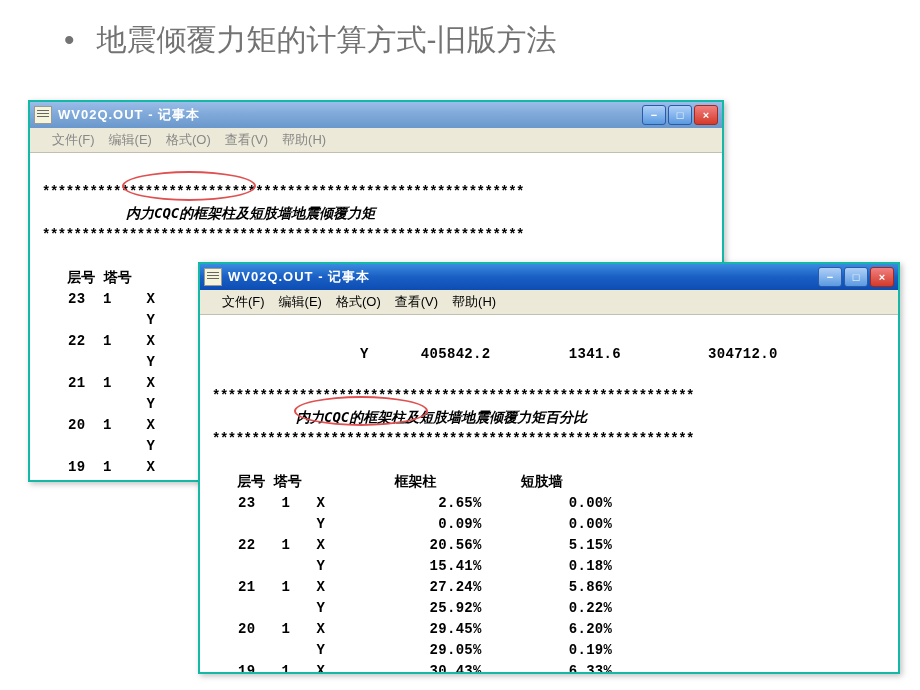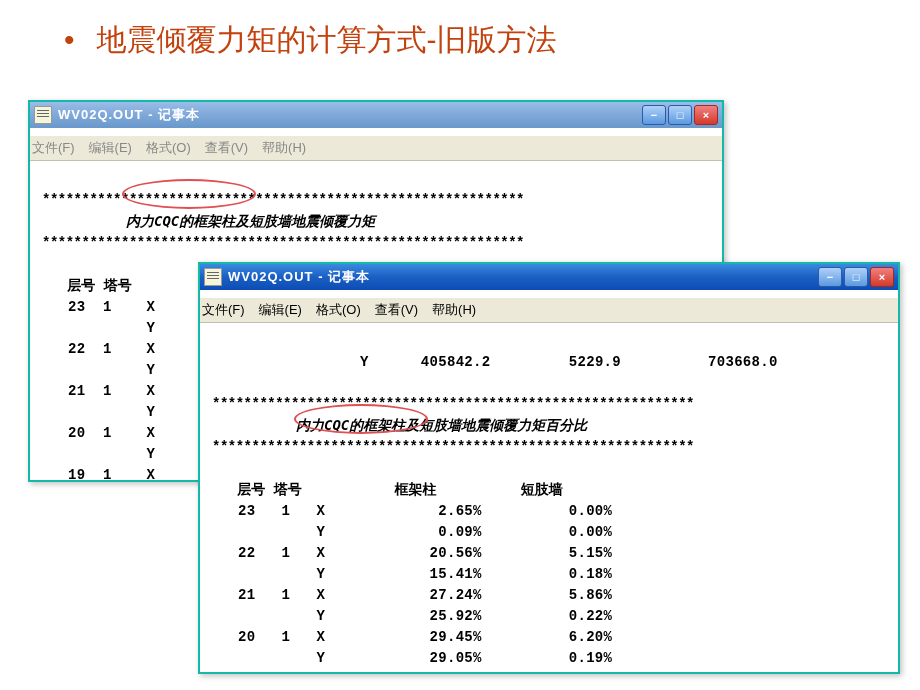--- a/index.html
+++ b/index.html
@@ -10,21 +10,21 @@
   background: #fff;
   font-family: "Microsoft YaHei", "SimSun", sans-serif;
   position: relative;
   overflow: hidden;
 }
 .slide-title {
   position: absolute;
   top: 20px;
   left: 64px;
   font-size: 30px;
-  color: #c2410c;
+  color: #737373;
 }
 .slide-title .bullet {
   margin-right: 22px;
 }
 .notepad {
   position: absolute;
   border: 2px solid #14b8a6;
   box-shadow: 2px 2px 6px rgba(0,0,0,0.25);
   background: #fff;
   display: flex;
@@ -73,24 +73,23 @@
 .winbtn.close {
   background: linear-gradient(to bottom, #f08080, #d43a2a);
   border-color: #a02a20;
 }
 .menubar {
   height: 24px;
   background: #ece9d8;
   border-bottom: 1px solid #c0c0b0;
   display: flex;
   align-items: center;
-  padding: 0 2px;
+  padding: 0 22px;
   font-size: 13px;
   font-family: "SimSun", sans-serif;
-  margin-top: 8px;
 }
 .menubar span { margin-right: 14px; cursor: default; }
 .content {
   flex: 1;
   padding: 8px 12px;
   font-family: "Courier New", monospace;
   font-size: 14px;
   line-height: 1.5;
   white-space: pre;
   overflow: hidden;
@@ -182,21 +181,21 @@
     </div>
   </div>
   <div class="menubar">
     <span>文件(F)</span>
     <span>编辑(E)</span>
     <span>格式(O)</span>
     <span>查看(V)</span>
     <span>帮助(H)</span>
   </div>
   <div class="content">
-<span class="data-rows">                 <span>Y</span>      <span>405842.2</span>         <span>5229.9</span>          <span>703668.0</span></span>
+<span class="data-rows">                 <span>Y</span>      <span>405842.2</span>         <span>1341.6</span>          <span>304712.0</span></span>
 
 <span class="stars">*************************************************************</span>
           <span class="section-title">内力CQC的框架柱及短肢墙地震倾覆力矩百分比</span>
 <span class="stars">*************************************************************</span>
 
 <span class="header-row">   <span>层号</span> <span>塔号</span>           <span>框架柱</span>          <span>短肢墙</span></span>
 <div class="data-rows" id="w2-rows">   23   1   X             2.65%          0.00%
             Y             0.09%          0.00%
    22   1   X            20.56%          5.15%
             Y            15.41%          0.18%

